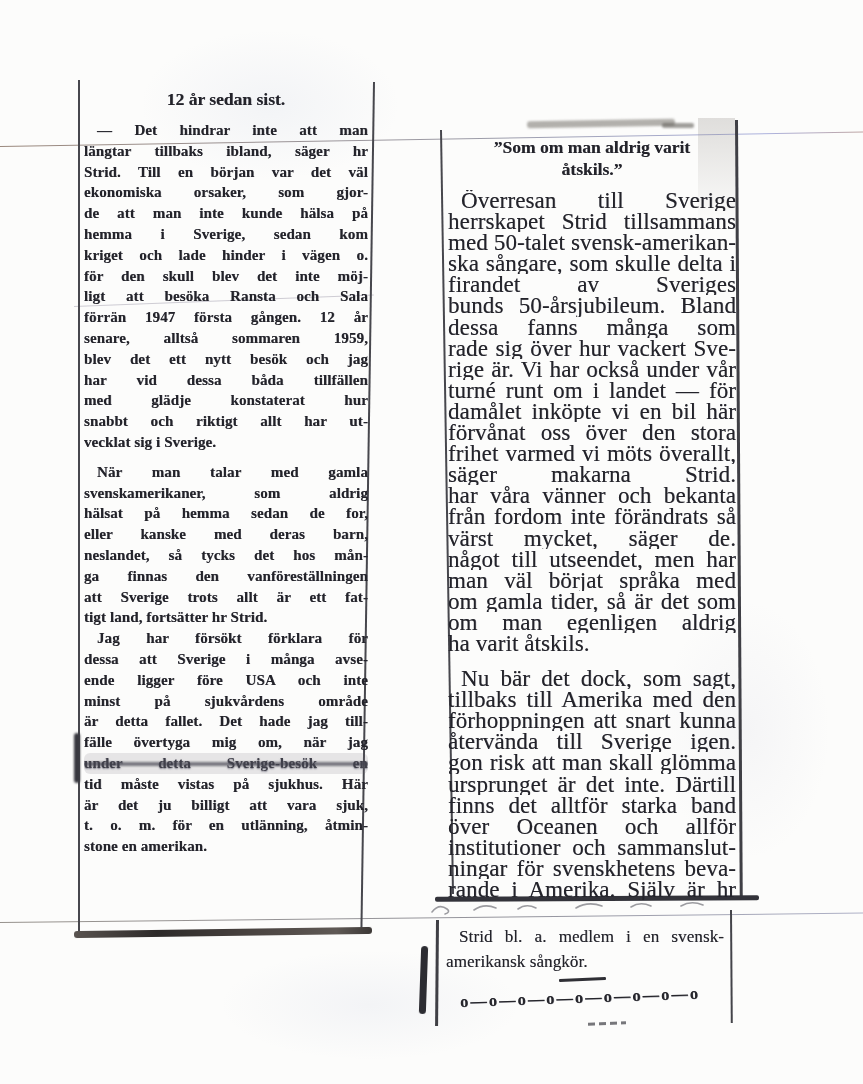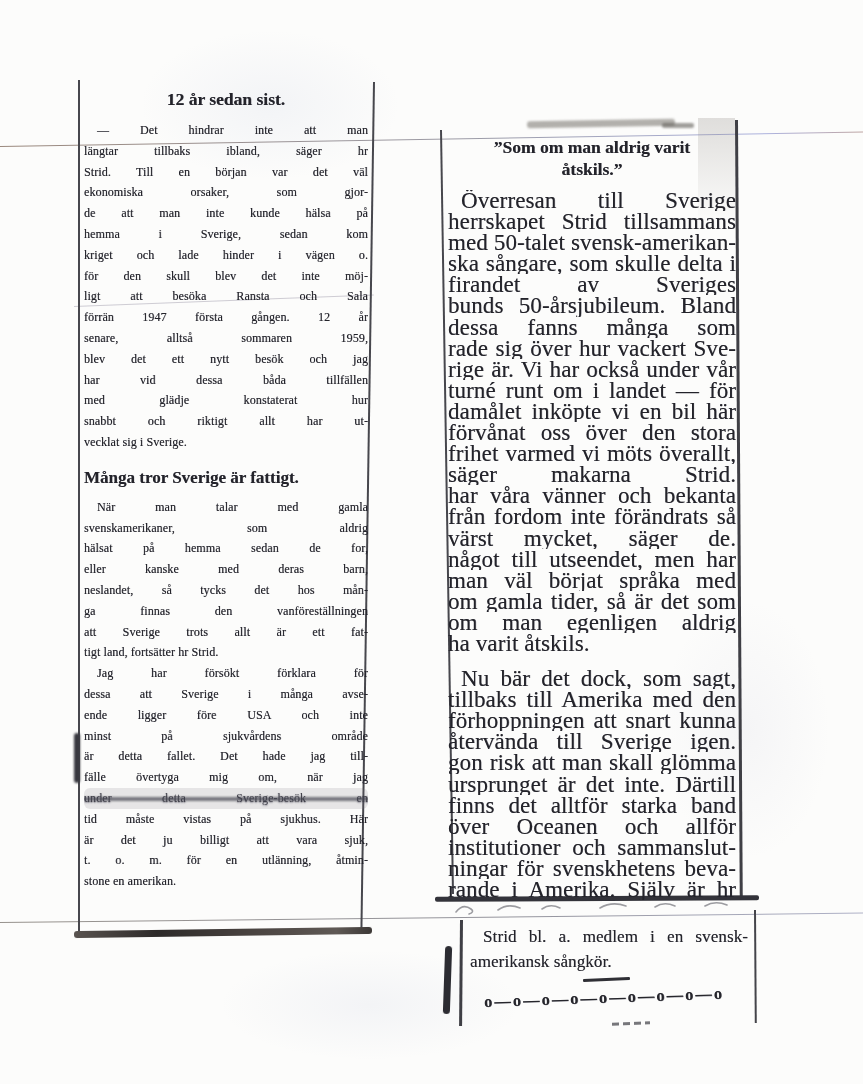--- a/index.html
+++ b/index.html
@@ -33,21 +33,21 @@
     background: radial-gradient(closest-side, rgba(160,172,205,.10), rgba(160,172,205,0)); }
   .blob.b2 { left: 660px; top: 600px; width: 170px; height: 260px;
     background: radial-gradient(closest-side, rgba(160,160,190,.08), rgba(160,160,190,0)); }
   .blob.b3 { left: 220px; top: 950px; width: 300px; height: 110px;
     background: radial-gradient(closest-side, rgba(150,160,195,.09), rgba(150,160,195,0)); }
 
   
   .clip { position: absolute; }
   .clip-left   { left: 70px;  top: 78px;  width: 306px; height: 862px; }
   .clip-right  { left: 432px; top: 112px; width: 330px; height: 795px; }
-  .clip-bottom { left: 436px; top: 898px; width: 326px; height: 145px; }
+  .clip-bottom { left: 412px; top: 898px; width: 326px; height: 145px; }
 
   .border { position: absolute; background: #47474d; }
   
   .clip-left .border-l { left: 8px; top: 2px; width: 2px; height: 854px; }
   .clip-left .ink-blob { position: absolute; left: 4px; top: 655px; width: 6px; height: 50px;
     background: #38383f; border-radius: 3px; filter: blur(0.8px); }
   .clip-left .border-r { left: 303px; top: 4px; width: 2px; height: 848px;
     transform: rotate(0.85deg); transform-origin: top center; }
   .clip-left .bottom-edge {
     position: absolute; left: 4px; top: 851px; width: 298px; height: 7px;
@@ -100,21 +100,21 @@
   .subhead { margin: 14px 0 0 0; font-size: 17px; font-weight: bold; text-align: left;
     line-height: 21px; text-shadow: 0.3px 0.3px 0.5px rgba(40,40,55,.55); }
 
   .para { margin: 0; }
   .jl {
     text-align: justify; overflow: hidden;
     text-shadow: 0.35px 0.35px 0.45px rgba(45,45,60,.5);
     letter-spacing: 0.1px;
   }
   .jl::after { content: ""; display: inline-block; width: 100%; height: 0; }
-  .clip-left  .jl { height: 20.8px; line-height: 20.8px; font-size: 12px; }
+  .clip-left  .jl { height: 20.8px; line-height: 20.8px; font-size: 15px; font-weight: bold; }
   .clip-right .jl { height: 21.1px; line-height: 21.1px; font-size: 23px; }
   .clip-bottom .jl { height: 25px; line-height: 25px; font-size: 17px; }
 
   .para > .jl:first-child { text-indent: 13px; }
   .para > .jl:last-child { text-align: left; }
   .para > .jl:last-child::after { width: 0; }
   .para.keepjust > .jl:last-child { text-align: justify; }
   .para.keepjust > .jl:last-child::after { width: 100%; }
 
   .p1 { margin-top: 10px; }
@@ -165,21 +165,20 @@
           <div class="jl">för den skull blev det inte möj-</div>
           <div class="jl">ligt att besöka Ransta och Sala</div>
           <div class="jl">förrän 1947 första gången. 12 år</div>
           <div class="jl">senare, alltså sommaren 1959,</div>
           <div class="jl">blev det ett nytt besök och jag</div>
           <div class="jl">har vid dessa båda tillfällen</div>
           <div class="jl">med glädje konstaterat hur</div>
           <div class="jl">snabbt och riktigt allt har ut-</div>
           <div class="jl">vecklat sig i Sverige.</div>
         </div>
-      <h3 class="subhead">Många tror Sverige är fattigt.</h3>
       <div class="para p2">
           <div class="jl">När man talar med gamla</div>
           <div class="jl">svenskamerikaner, som aldrig</div>
           <div class="jl">hälsat på hemma sedan de for,</div>
           <div class="jl">eller kanske med deras barn,</div>
           <div class="jl">neslandet, så tycks det hos mån-</div>
           <div class="jl">ga finnas den vanföreställningen</div>
           <div class="jl">att Sverige trots allt är ett fat-</div>
           <div class="jl">tigt land, fortsätter hr Strid.</div>
         </div>

